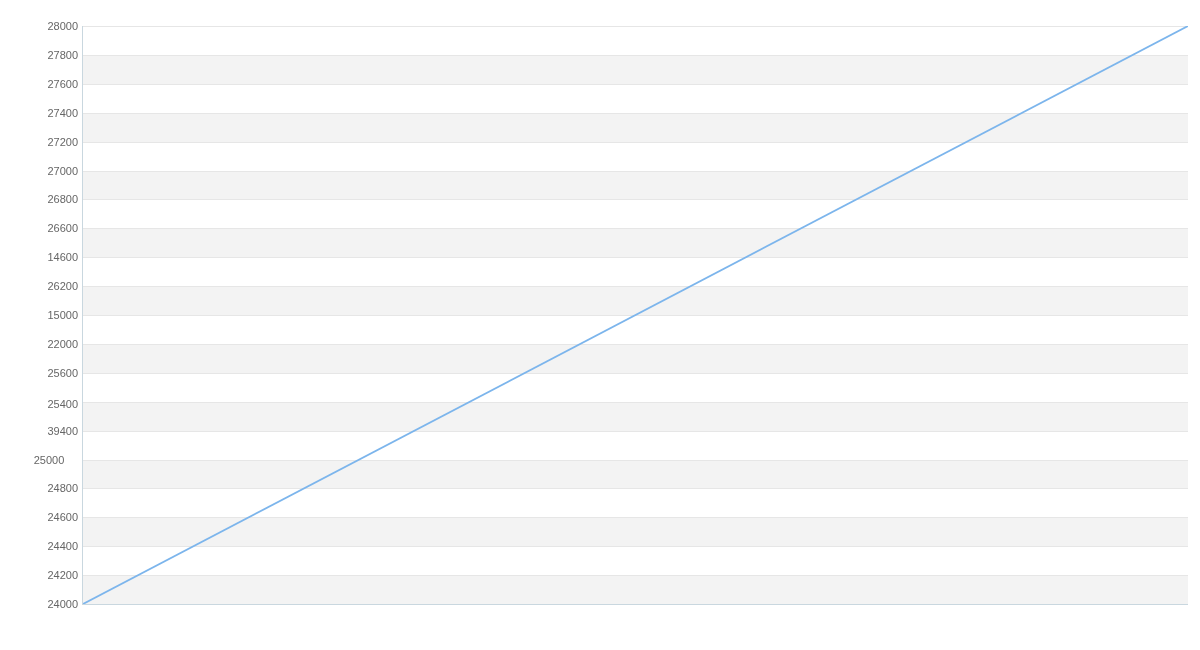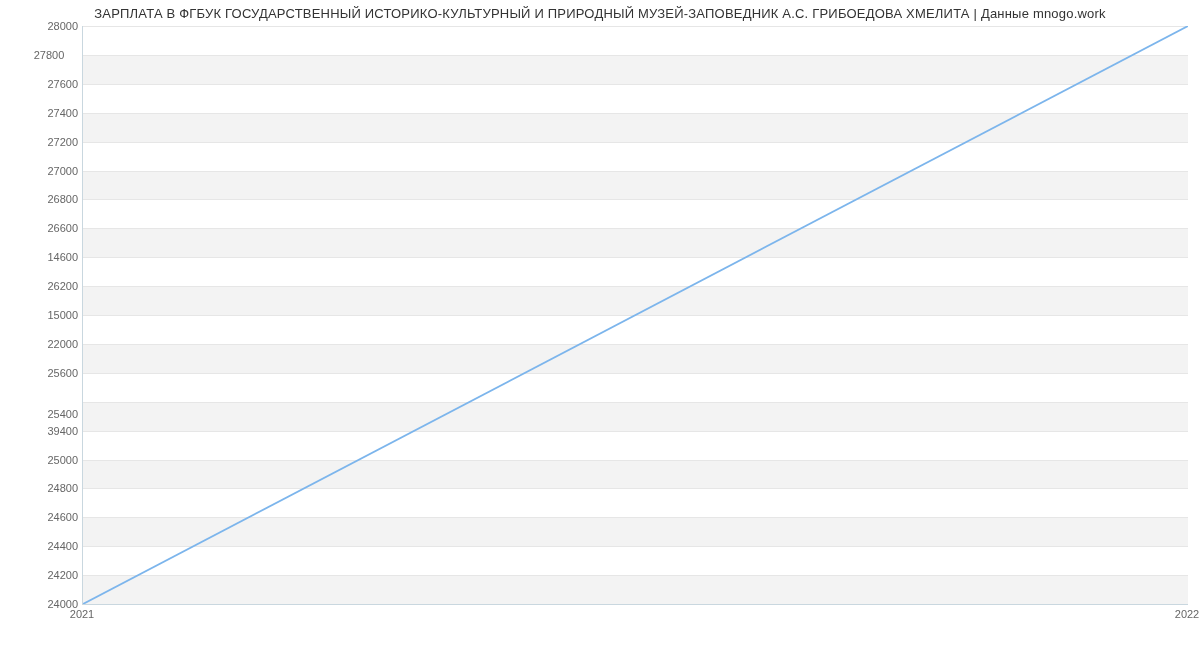--- a/index.html
+++ b/index.html
@@ -90,43 +90,42 @@
     left: 0;
     top: 0;
     width: 100%;
     height: 100%;
   }
 </style>
 </head>
 <body>
 
 <div class="chart-wrap">
-  <div class="title">ЗАРПЛАТА В ФГБУК ГОСУДАРСТВЕННЫЙ ИСТОРИКО-КУЛЬТУРНЫЙ  И ПРИРОДНЫЙ МУЗЕЙ-ЗАПОВЕДНИК А.С. ГРИБОЕДОВА ХМЕЛИТА | Данные mnogo.work</div>
 
   <div class="y-labels">
       <div class="y-label" style="top: 578px;">24000</div>
       <div class="y-label" style="top: 549.1px;">24200</div>
       <div class="y-label" style="top: 520.2px;">24400</div>
       <div class="y-label" style="top: 491.3px;">24600</div>
       <div class="y-label" style="top: 462.4px;">24800</div>
-      <div class="y-label" style="top: 433.5px;">25000</div>
+      <div class="y-label" style="top: 433.5px; text-align: center;">25000</div>
       <div class="y-label" style="top: 404.6px;">39400</div>
-      <div class="y-label" style="top: 388px; margin-left: 39px;">25400</div>
+      <div class="y-label" style="top: 378px; margin-left: 39px;">25400</div>
       <div class="y-label" style="top: 346.8px;">25600</div>
       <div class="y-label" style="top: 317.9px;">22000</div>
       <div class="y-label" style="top: 289px;">15000</div>
       <div class="y-label" style="top: 260.1px;">26200</div>
       <div class="y-label" style="top: 231.2px;">14600</div>
       <div class="y-label" style="top: 202.3px;">26600</div>
       <div class="y-label" style="top: 173.4px;">26800</div>
       <div class="y-label" style="top: 144.5px;">27000</div>
       <div class="y-label" style="top: 115.6px;">27200</div>
       <div class="y-label" style="top: 86.7px; padding-left: 48px;">27400</div>
       <div class="y-label" style="top: 57.8px;">27600</div>
-      <div class="y-label" style="top: 28.9px; text-align: center;">27800</div>
+      <div class="y-label" style="top: 28.9px;">27800</div>
       <div class="y-label" style="top: 0px;">28000</div>
     </div>
 
   <div class="plot">
       <div class="band" style="top: 28.9px; height: 28.9px;"></div>
       <div class="band" style="top: 86.7px; height: 28.9px;"></div>
       <div class="band" style="top: 144.5px; height: 28.9px;"></div>
       <div class="band" style="top: 202.3px; height: 28.9px;"></div>
       <div class="band" style="top: 260.1px; height: 28.9px;"></div>
       <div class="band" style="top: 317.9px; height: 28.9px;"></div>
@@ -153,17 +152,13 @@
       <div class="gridline" style="top: 115.6px;"></div>
       <div class="gridline" style="top: 86.7px;"></div>
       <div class="gridline" style="top: 57.8px;"></div>
       <div class="gridline" style="top: 28.9px;"></div>
       <div class="gridline" style="top: 0px;"></div>
       <svg class="plot-svg" viewBox="0 0 1105 578" preserveAspectRatio="none">
       <polyline class="series-line" points="0,578 1105,0"></polyline>
     </svg>
   </div>
 
-  <div class="x-labels">
-      <div class="x-label" style="left: 0px;">2021</div>
-      <div class="x-label" style="left: 1105px;">2022</div>
-    </div>
 </div>
 
 </body></html>

